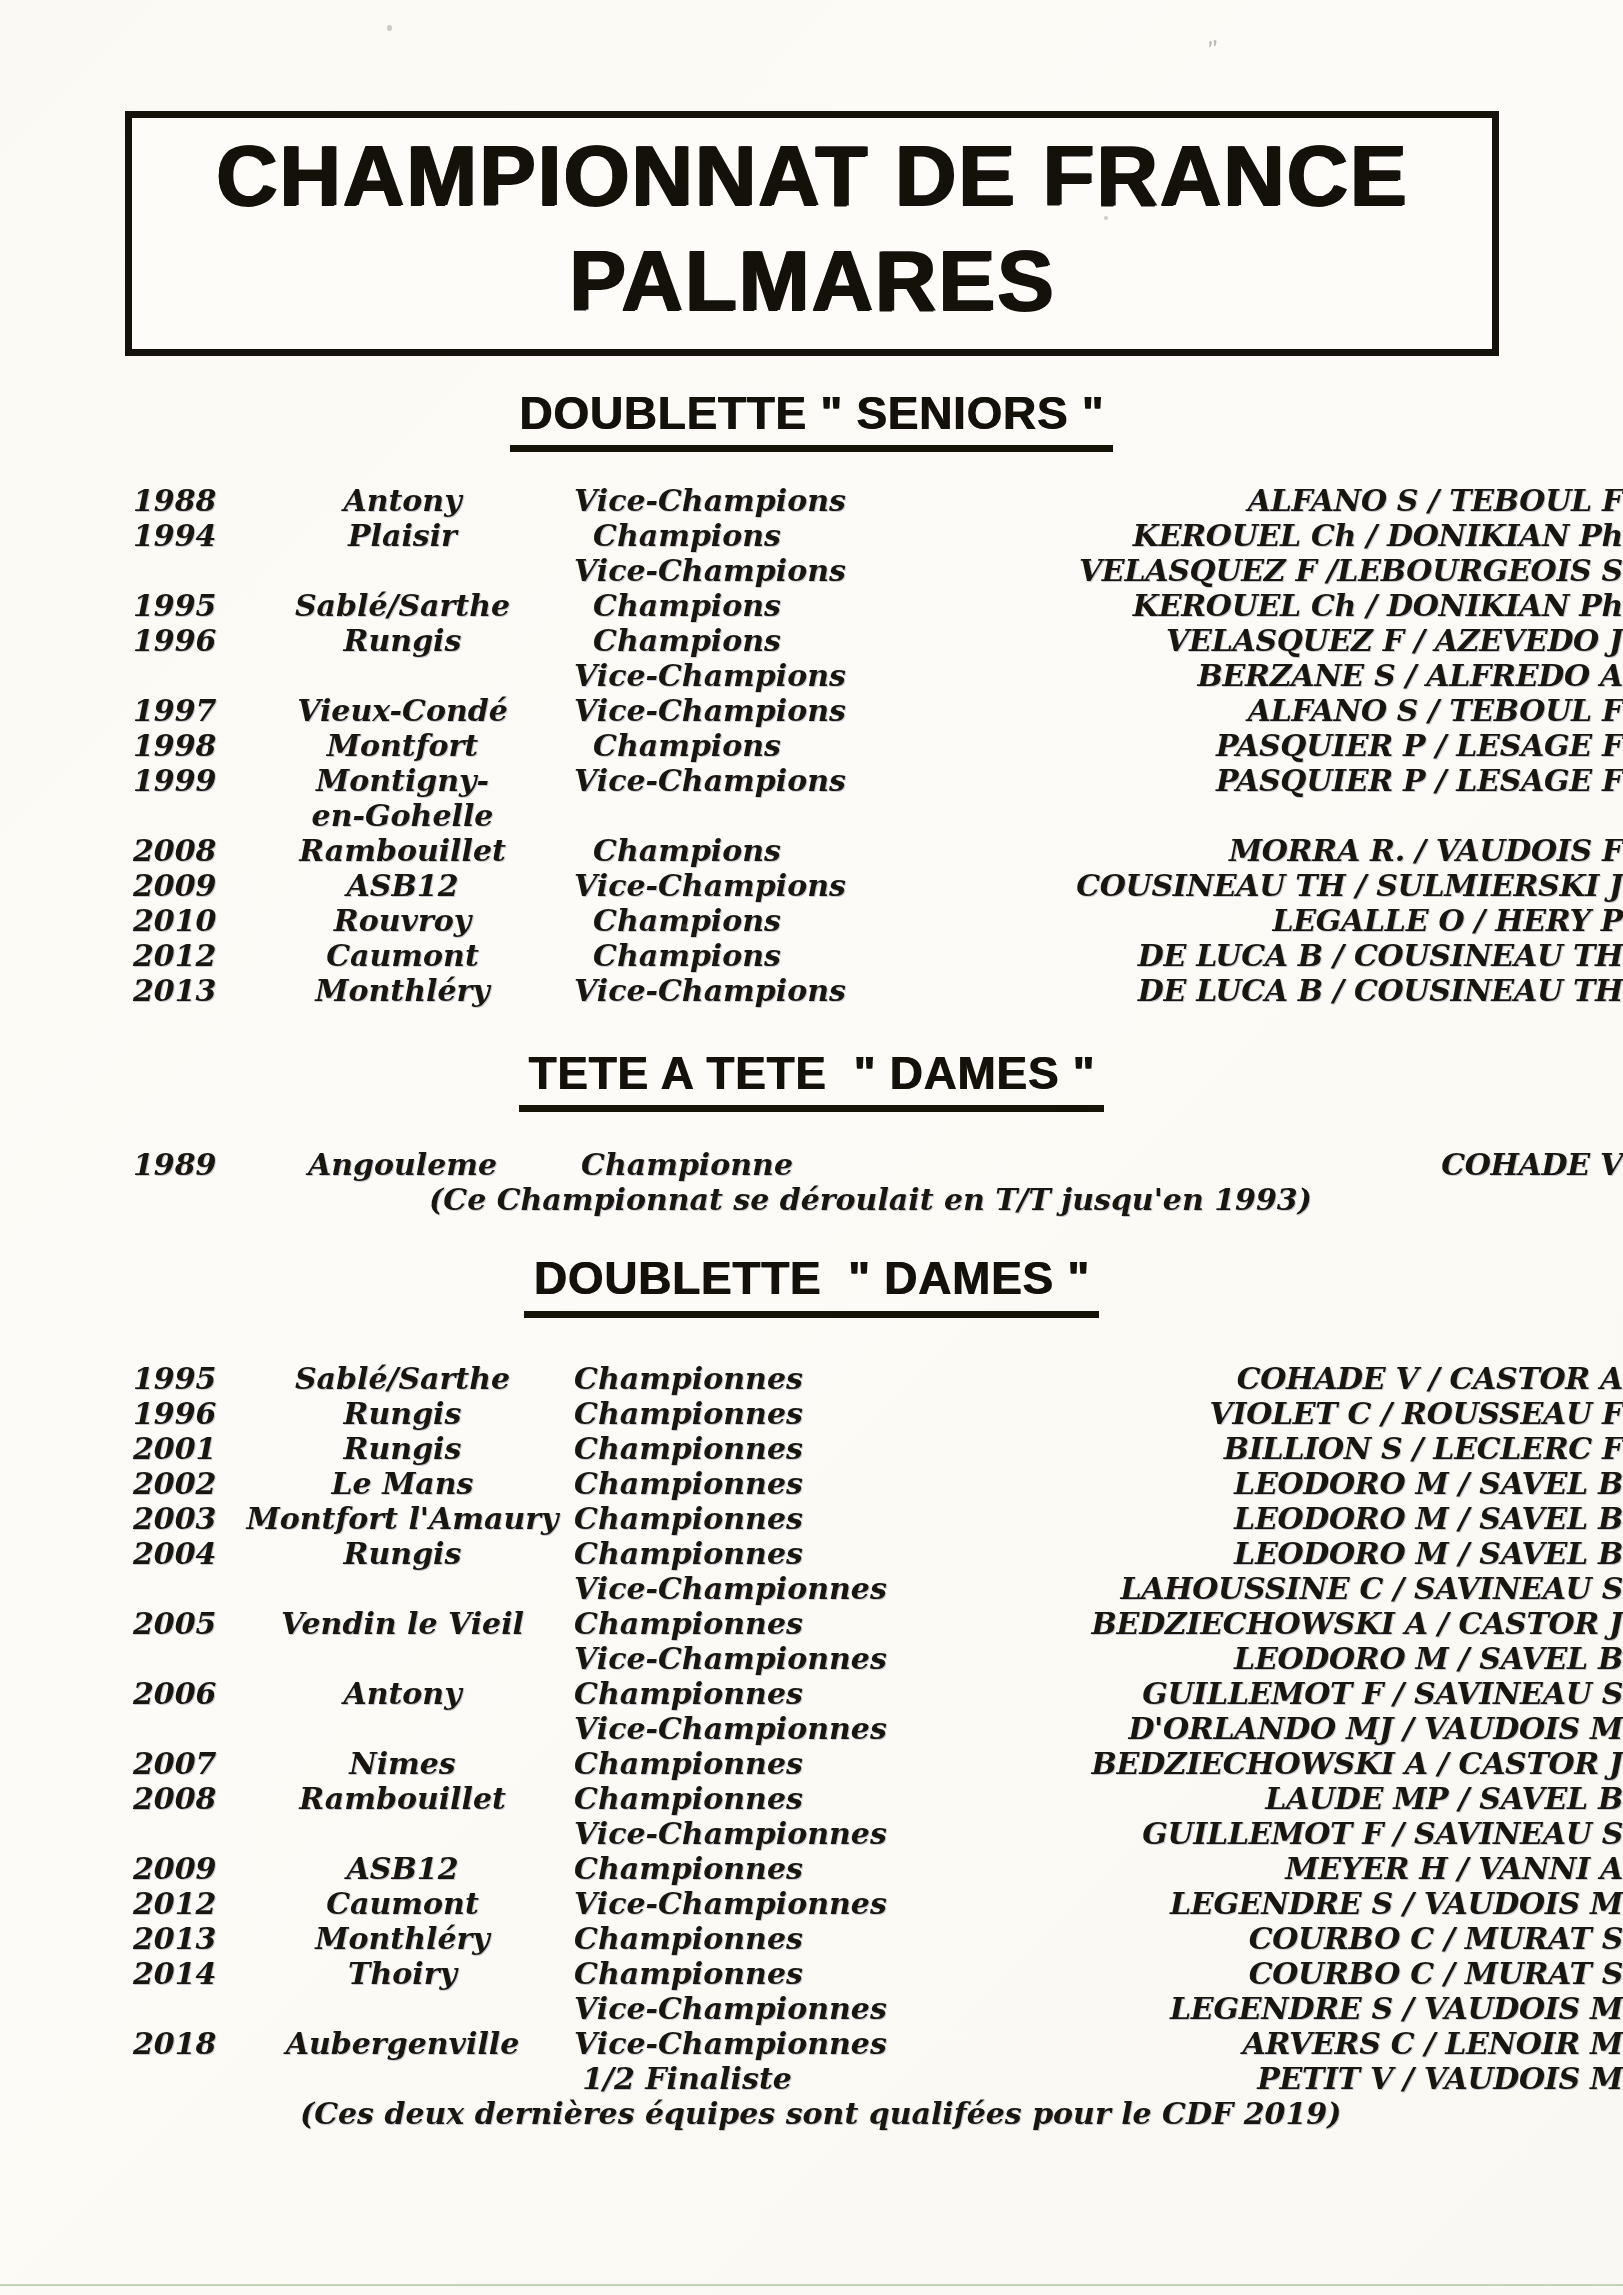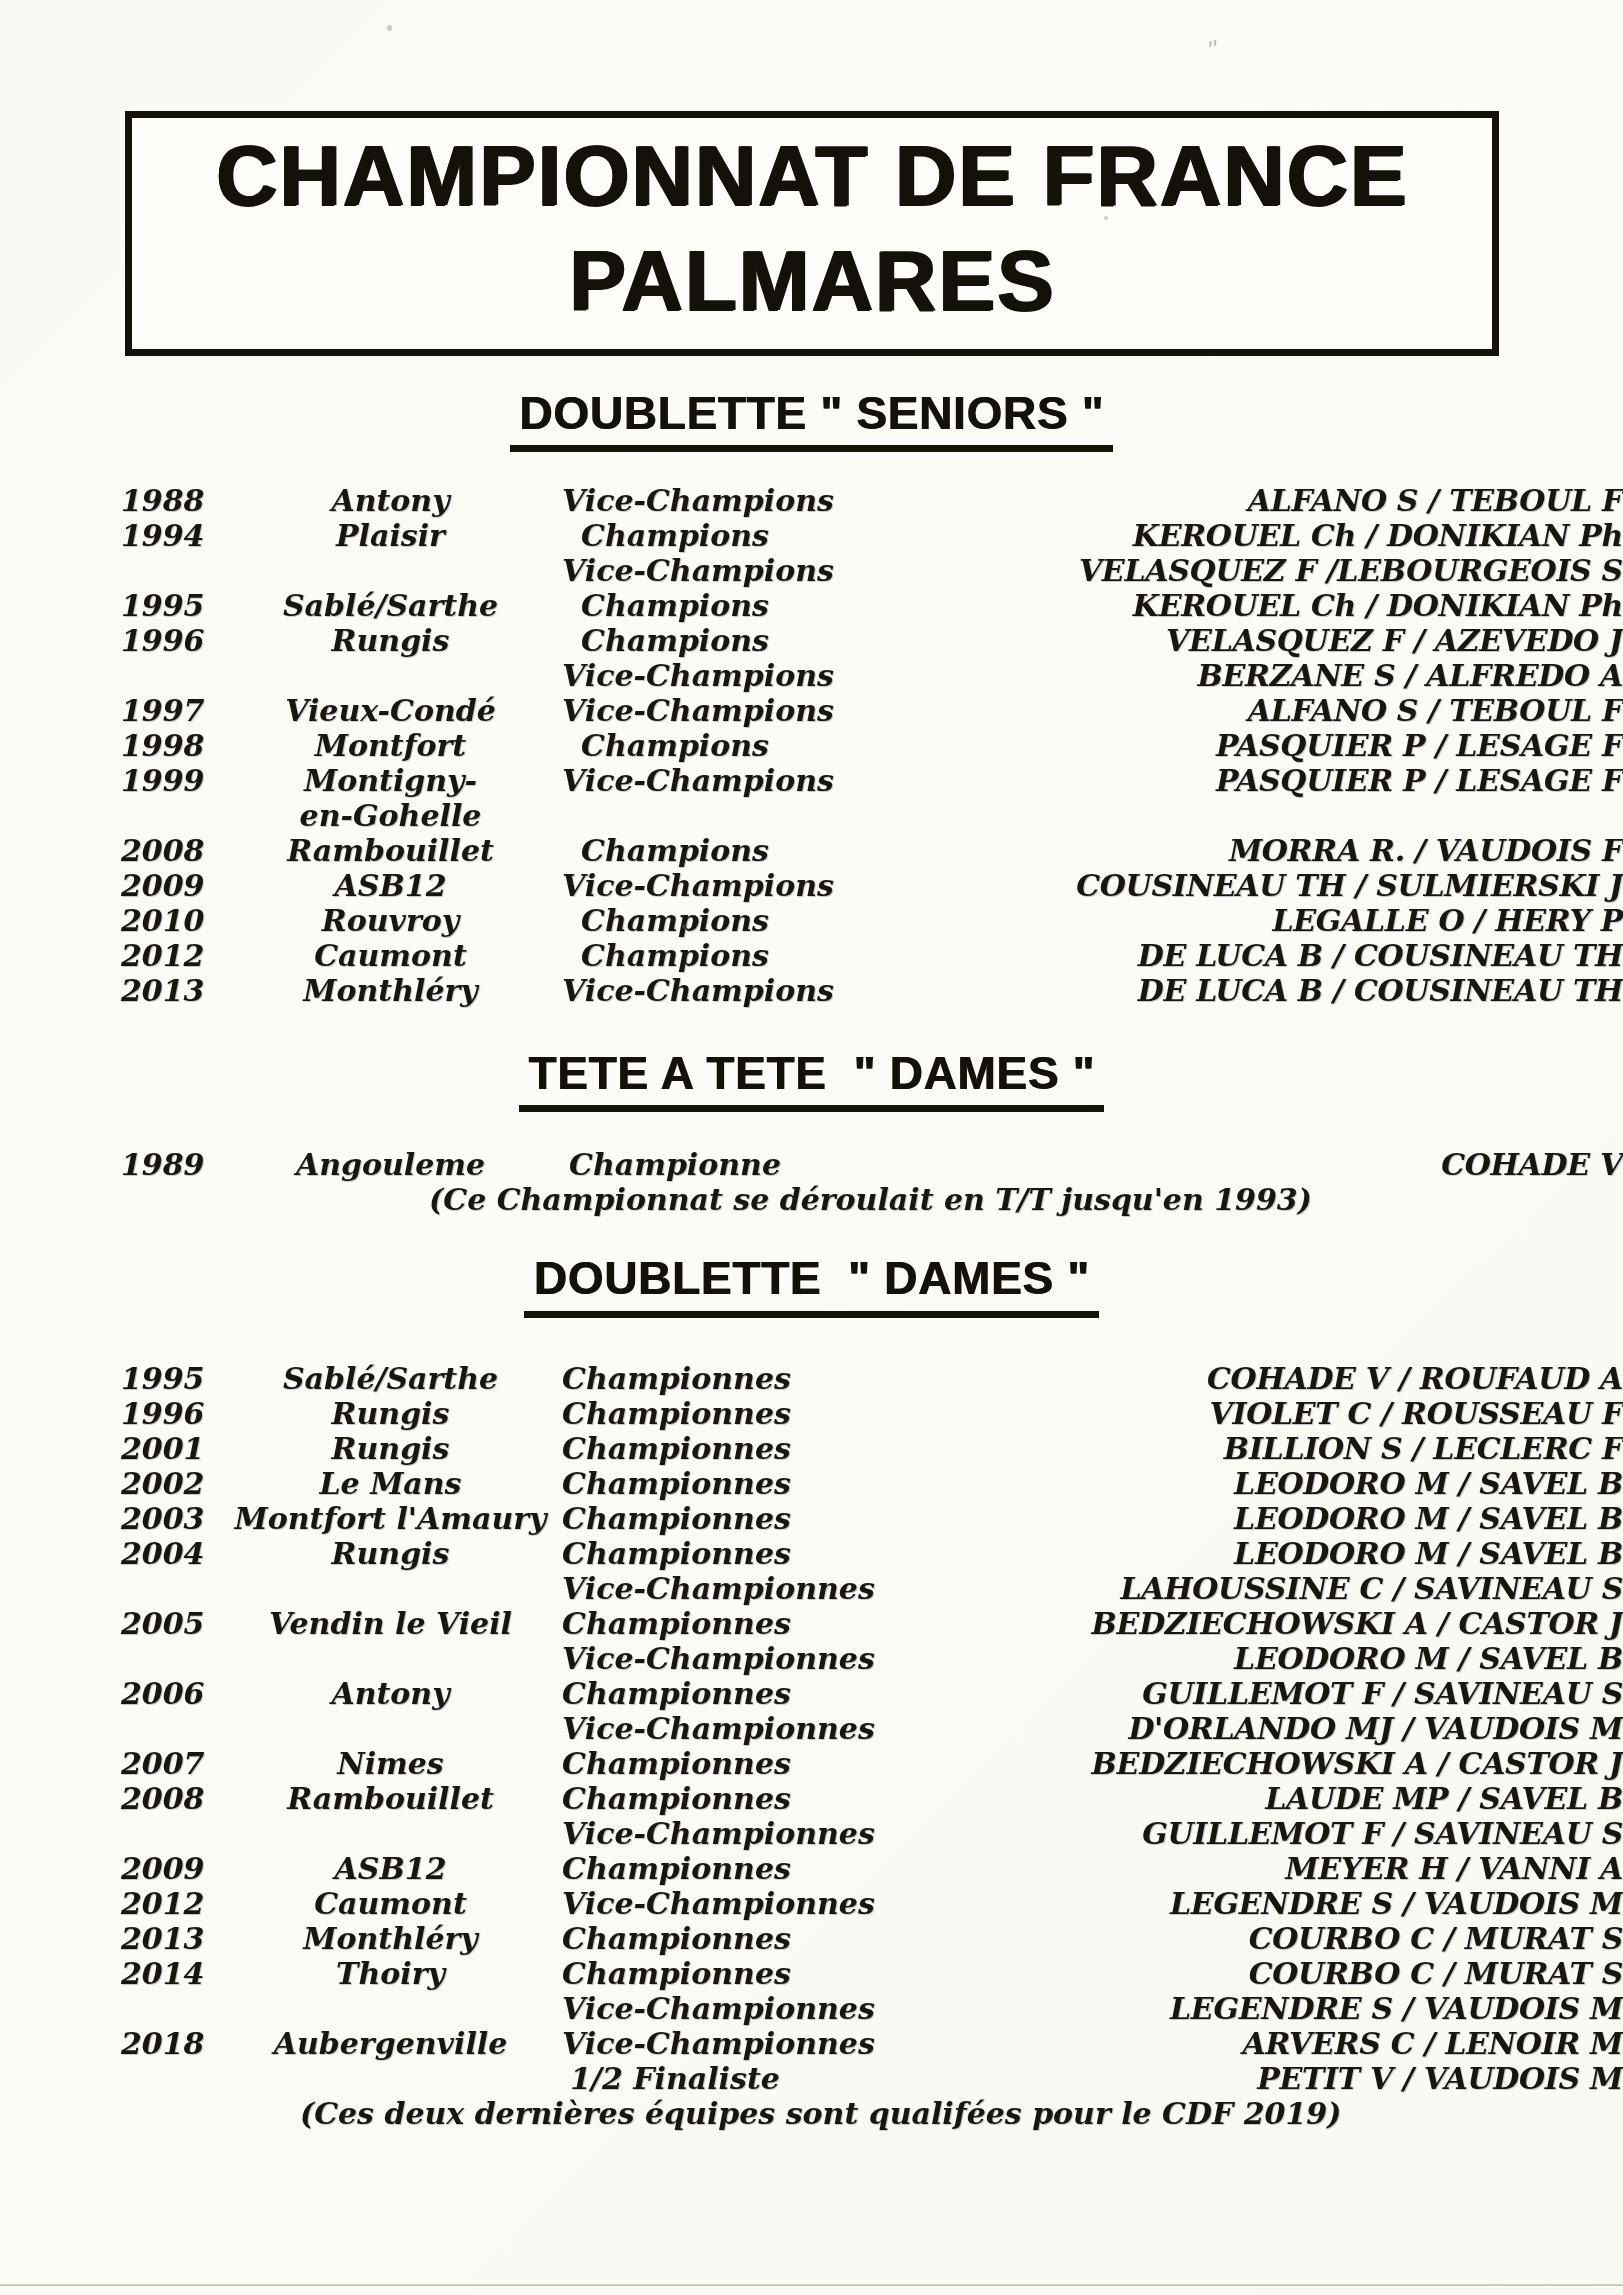--- a/index.html
+++ b/index.html
@@ -59,20 +59,21 @@
   
   .tbl { padding-left: 121px; }
   .tbl-seniors { margin-top: 31px; }
   .tbl-tete    { margin-top: 35px; }
   .tbl-dames   { margin-top: 43px; }
   .row {
     display: grid;
     grid-template-columns: 98px 343px 226px auto;
     height: 35px;
     align-items: center;
+    margin-left: 12px;
   }
   .cell {
     font-style: italic; font-weight: bold;
     font-size: 30px; line-height: 35px;
     white-space: pre;
     text-shadow: 1px 1px 0 rgba(70,60,110,0.28);
   }
   .cell.year  { text-align: left; }
   .cell.city  { text-align: center; }
   .cell.title { text-align: center; }
@@ -233,21 +234,21 @@
 
   <section>
     <div class="heading-wrap hw-dames">
       <span class="section-heading">DOUBLETTE  " DAMES "</span>
     </div>
     <div class="tbl tbl-dames">
         <div class="row">
       <span class="cell year">1995</span>
       <span class="cell city">Sablé/Sarthe</span>
       <span class="cell title">Championnes</span>
-      <span class="cell names">COHADE V / ROUFAUD A</span>
+      <span class="cell names">COHADE V / CASTOR A</span>
     </div>
         <div class="row">
       <span class="cell year">1996</span>
       <span class="cell city">Rungis</span>
       <span class="cell title">Championnes</span>
       <span class="cell names">VIOLET C / ROUSSEAU F</span>
     </div>
         <div class="row">
       <span class="cell year">2001</span>
       <span class="cell city">Rungis</span>

